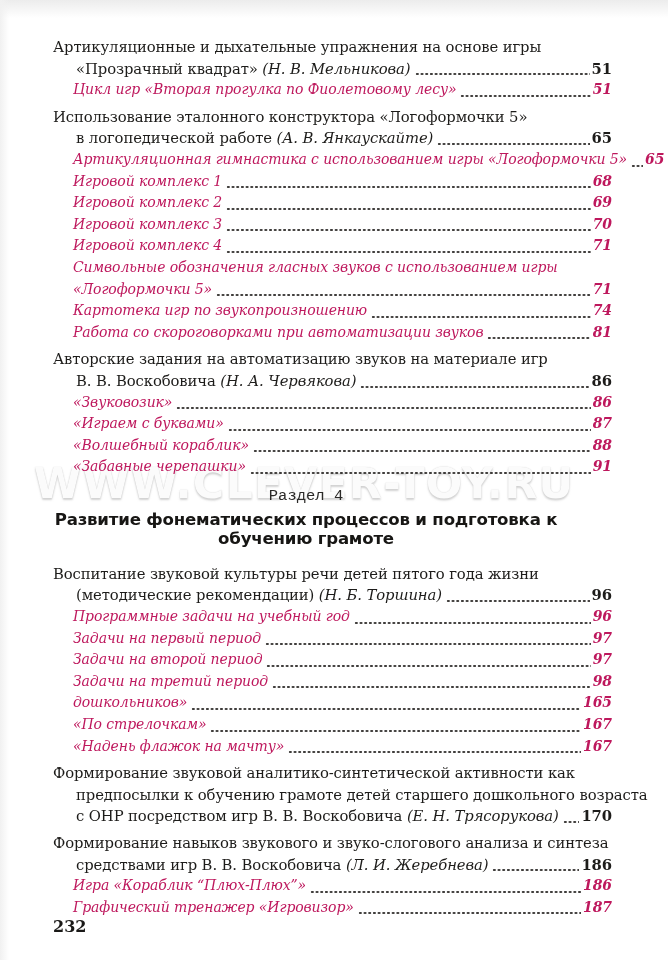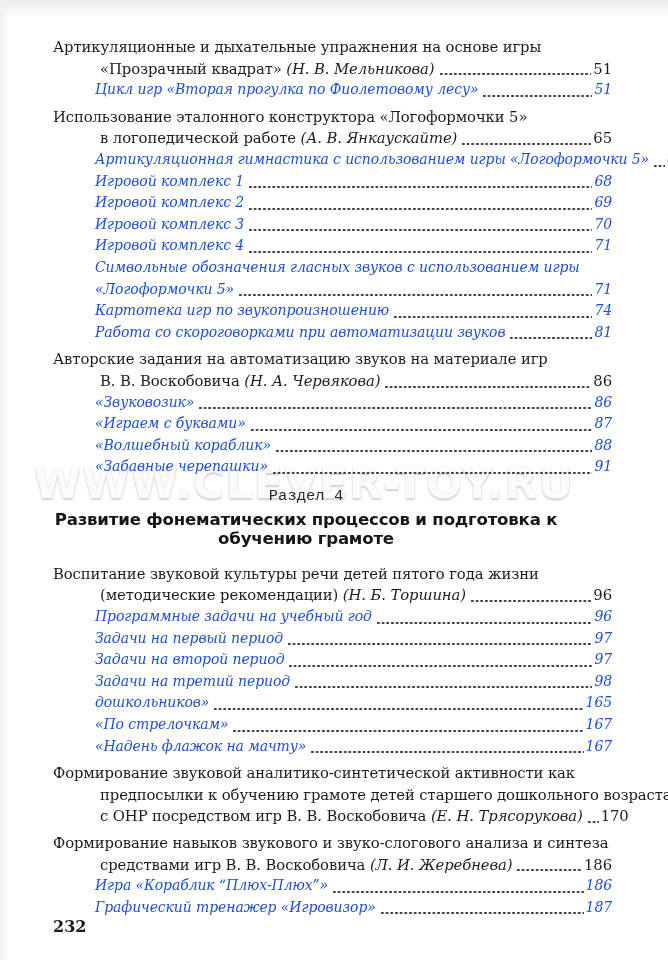--- a/index.html
+++ b/index.html
@@ -15,34 +15,34 @@
   .scan-edge-top { position:absolute; top:0; left:0; right:0; height:18px;
     background:linear-gradient(#ececec, rgba(255,255,255,0)); pointer-events:none; }
   .scan-edge-left { position:absolute; top:0; left:0; bottom:0; width:9px;
     background:linear-gradient(90deg,#f1f1f1, rgba(255,255,255,0)); pointer-events:none; }
 
   .page { position:relative; padding:36px 56px 0 0; z-index:2; }
 
   .toc { position:relative; z-index:2; }
   .row { display:flex; align-items:flex-start; line-height:21.6px; font-size:14.8px; letter-spacing:-0.1px; }
   .row.i0 { padding-left:53px; margin-top:5px; }
-  .row.i1 { padding-left:100px; }
-  .row.i2 { padding-left:95px; font-style:italic; font-size:14px; color:#1d4ed8; }
+  .row.i1 { padding-left:76px; }
+  .row.i2 { padding-left:73px; font-style:italic; font-size:14px; color:#be185d; }
   .toc .row.i0:first-child { margin-top:0; }
   .row .txt { white-space:nowrap; }
   .author { font-style:italic; }
   .dots {
     flex:1 1 auto; align-self:flex-end; height:5px; min-width:12px;
     margin:0 2px 3px 4px;
     background-image:radial-gradient(circle, #3c3a38 1.02px, rgba(0,0,0,0) 1.35px);
     background-size:4.7px 4px;
     background-position:left bottom;
     background-repeat:repeat-x;
   }
-  .pg { white-space:nowrap; }
+  .pg { white-space:nowrap;font-weight:bold; }
 
   .section-head { position:relative; z-index:2; text-align:center; margin:9px 40px 15px 40px; }
   .kicker { font-family:Liberation Mono, monospace; font-size:15.5px; color:#2b2a28; }
   .sec-title { font-family:"DejaVu Sans", sans-serif; font-weight:bold; font-size:16.6px; margin-top:5px; color:#171614; letter-spacing:-0.2px; }
 
   .watermark {
     position:absolute; top:458px; left:0; width:608px; z-index:1;
     text-align:center; white-space:nowrap;
     font-family:"DejaVu Sans", sans-serif; font-weight:bold;
     font-size:43px; letter-spacing:1px;

